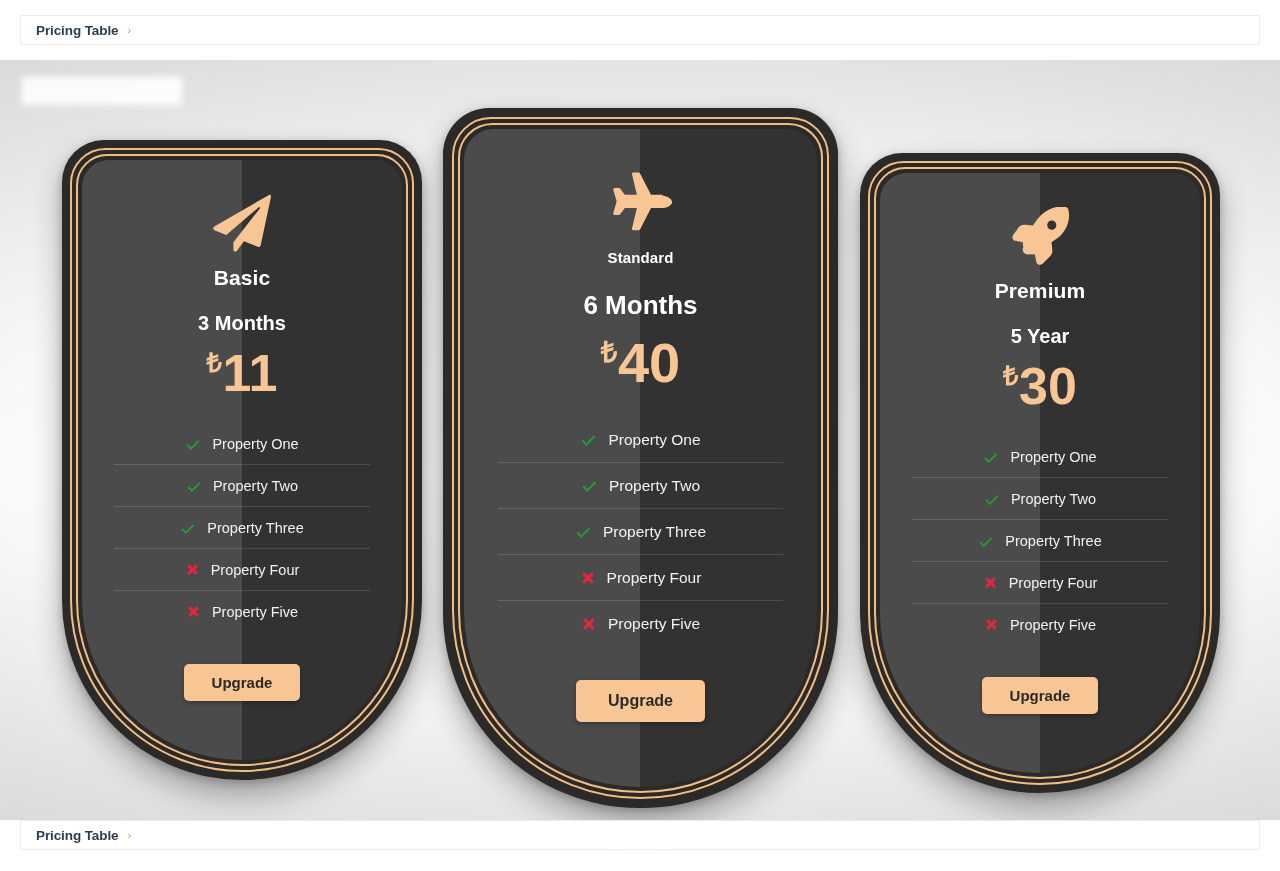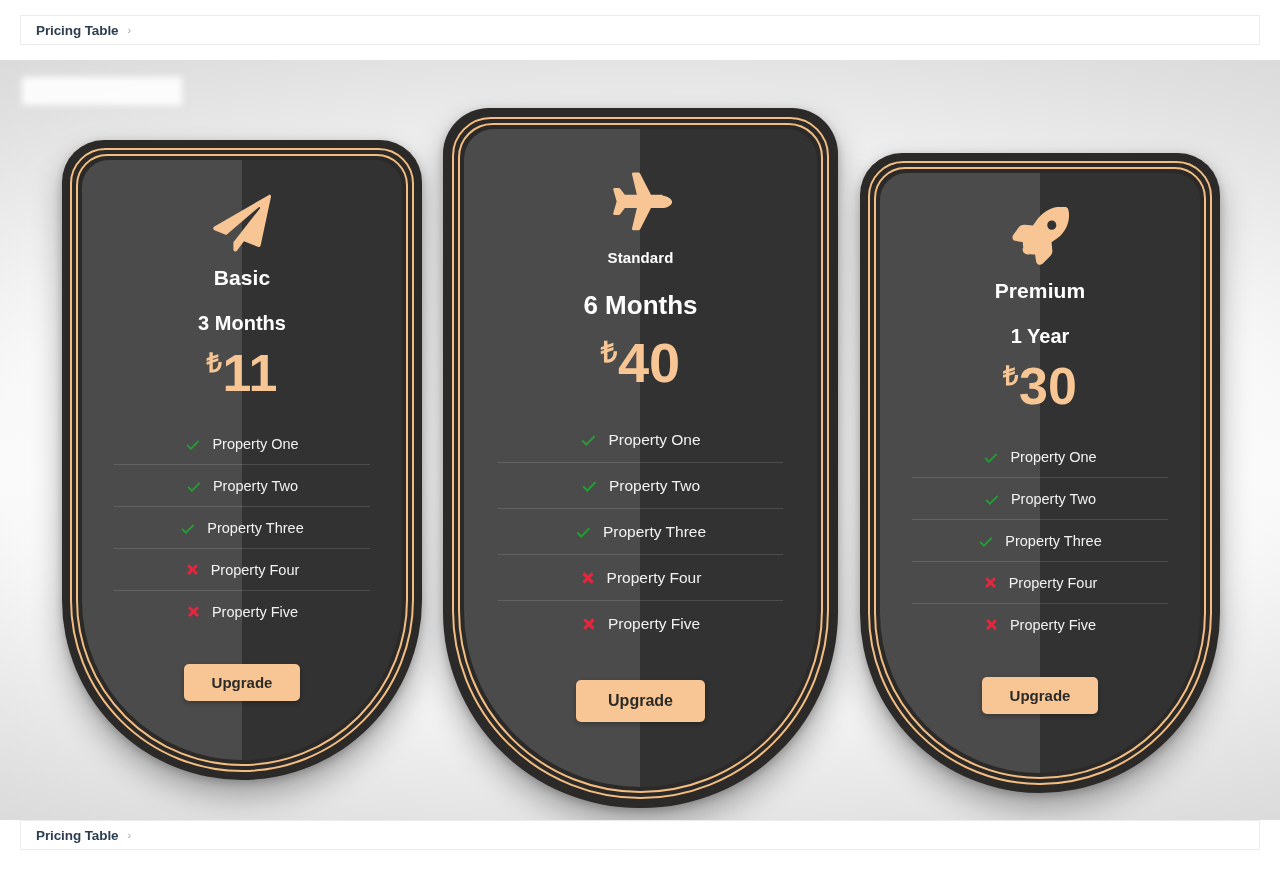--- a/index.html
+++ b/index.html
@@ -391,21 +391,21 @@
           <div class="ring-inner">
             <div class="card-body">
 
               <span class="plan-icon">
                 <svg viewBox="0 0 512 512" aria-hidden="true">
                   <path d="M505 19c-5-10-12-16-22-18C392-17 290 29 231 111l-37 53-72-7c-19-2-37 5-50 18L22 243c-9 9-12 22-8 34s14 20 26 22l66 12c-3 14-2 28 3 41-10 17-8 39 7 53l2 2c14 14 35 17 52 7 13 5 27 6 41 3l12 66c2 12 10 22 22 26s25 1 34-8l68-68c13-13 20-31 18-50l-7-72 53-37C487 219 531 113 505 19zM360 200c-22 0-40-18-40-40s18-40 40-40 40 18 40 40-18 40-40 40z"></path>
                 </svg>
               </span>
 
               <div class="plan-name">Premium</div>
-              <div class="plan-duration">1 Year</div>
+              <div class="plan-duration">5 Year</div>
 
               <div class="plan-price">
                 <span class="plan-currency">₺</span>
                 <span class="plan-amount">30</span>
               </div>
 
               <ul class="features">
                 <li class="feature">
                   <span class="feature-mark">
                     <svg width="16" height="16" viewBox="0 0 24 24">

